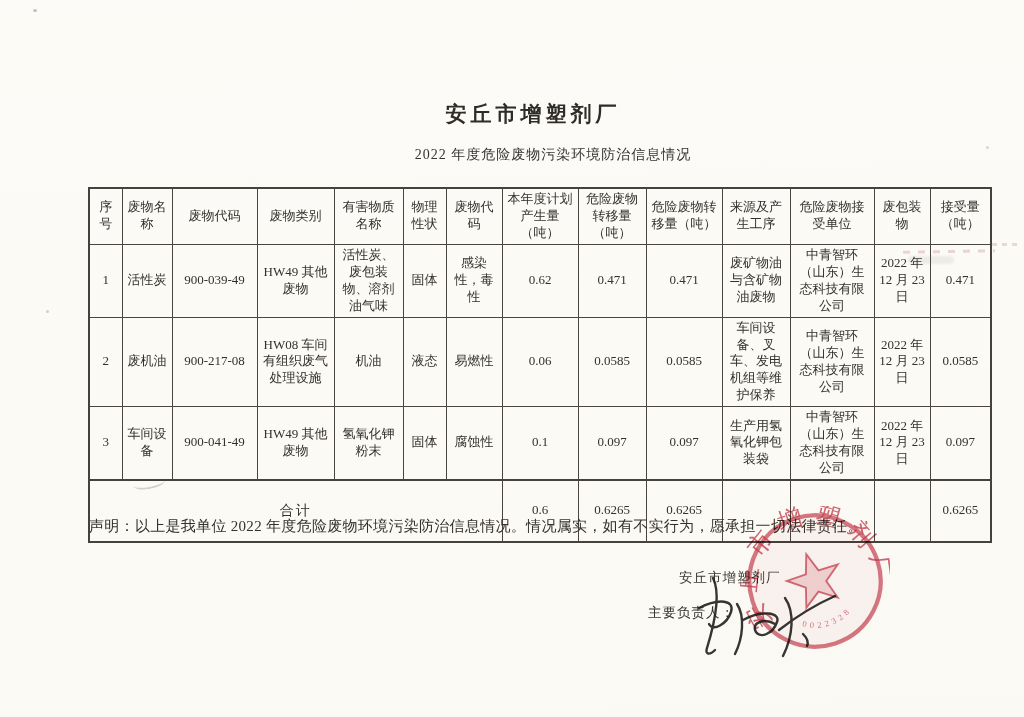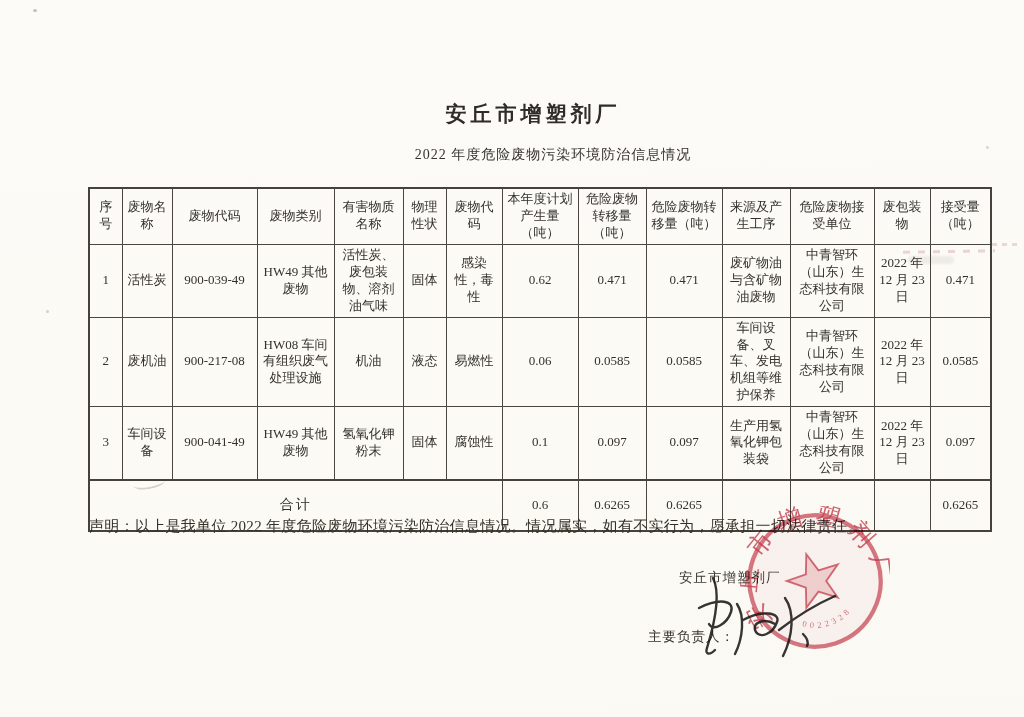--- a/index.html
+++ b/index.html
@@ -29,33 +29,33 @@
   table.report th, table.report td{
     border:1px solid #4a463f;
     text-align:center;vertical-align:middle;
     padding:2px 4px;font-weight:normal;
     overflow:hidden;
   }
   thead tr{height:55px;padding-left:16px;}
   tr.r0{height:73px;}
   tr.r1{height:85px;}
   tr.r2{height:68px;}
-  tr.total-row{height:51px;}
+  tr.total-row{height:62px;}
   tr.total-row td{border-top:2px solid #45413b;}
   td.total-label{letter-spacing:2px;font-size:14px;}
   .declaration{
     position:absolute;left:89px;top:517px;
     font-size:15px;white-space:nowrap;letter-spacing:0.3px;color:#343128;
   }
   .company-footer{
     position:absolute;left:679px;top:569px;
     font-size:13.5px;letter-spacing:1px;color:#3a3731;
   }
   .signer-label{
-    position:absolute;left:648px;top:628px;
+    position:absolute;left:648px;top:604px;
     font-size:13.5px;letter-spacing:1px;color:#343128;
   }
   .signature{position:absolute;left:685px;top:560px;z-index:6;}
   .stamp{position:absolute;left:740px;top:506px;z-index:5;mix-blend-mode:multiply;opacity:.92;}
   
   .artifact{position:absolute;pointer-events:none;}
   .a-pencil{left:133px;top:477px;width:32px;height:10px;
     border-bottom:2px solid rgba(110,104,96,.28);border-radius:60%;transform:rotate(-10deg);}
   .a-redghost1{left:903px;top:250px;width:92px;height:3px;
     background:repeating-linear-gradient(90deg,rgba(178,72,84,.22) 0 7px,transparent 7px 15px);

